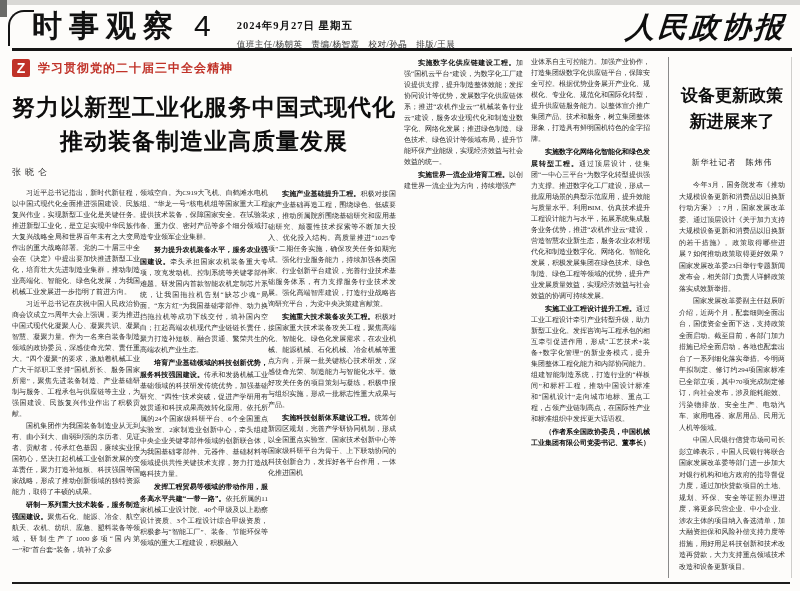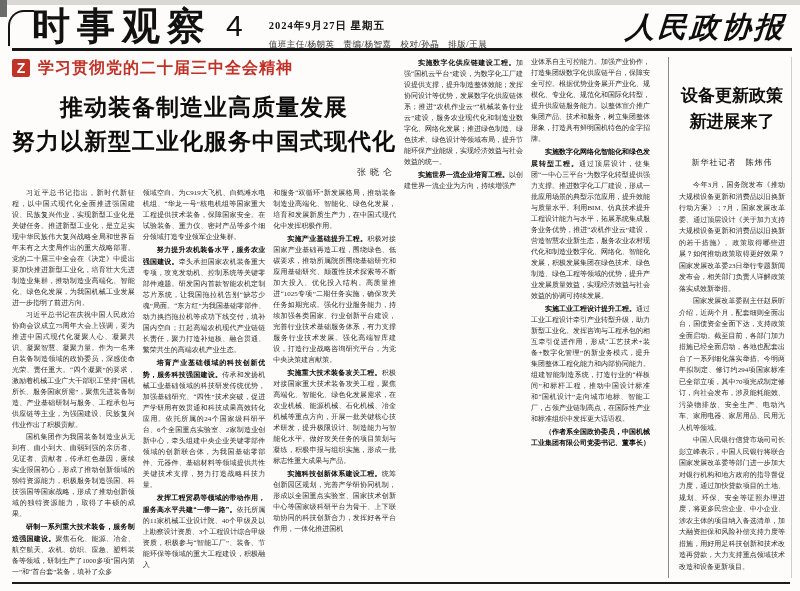--- a/index.html
+++ b/index.html
@@ -17,21 +17,21 @@
 
   
   .masthead { position:relative; height:41px; display:flex; align-items:flex-start; }
   .corner-bracket {
     position:absolute; left:-4px; top:3px; width:26px; height:36px;
     border-left:2px solid #141414; border-top:2px solid #141414;
     border-top-left-radius:16px;
   }
   .section-title {
     font-family:"Liberation Sans", sans-serif;
-    font-weight:700; font-size:38px; letter-spacing:7px;
+    font-weight:700; font-size:30px; letter-spacing:7px;
     margin-left:20px; line-height:38px; color:#111;
   }
   .page-num {
     font-family:"Liberation Sans", sans-serif;
     font-size:30px; font-weight:400; margin-left:14px; line-height:38px; color:#111;
   }
   .date-block { margin-left:26px; padding-top:4px; }
   .date-line { font-size:10.5px; font-weight:700; letter-spacing:1px; color:#111;margin-top:8px; }
   .staff-line { font-size:8.5px; color:#333; margin-top:6px; letter-spacing:.5px; }
   .paper-name {
@@ -46,29 +46,29 @@
   .main { flex:1; display:flex; gap:8px; overflow:hidden; }
   .left-block { width:384px; display:flex; flex-direction:column; overflow:hidden; }
 
   .tag-row { display:flex; align-items:center; height:22px; margin-bottom:6px; }
   .tag-icon {
     width:18px; height:18px; background:#c03228; color:#fff;
     font-family:"Liberation Sans", sans-serif; font-weight:700; font-size:14px;
     display:flex; align-items:center; justify-content:center; border-radius:2px;
   }
   .tag-label {
-    margin-left:8px; color:#c03228; font-weight:700; font-size:16px;
+    margin-left:8px; color:#c03228; font-weight:700; font-size:12px;
     font-family:"Liberation Sans", sans-serif; letter-spacing:1px;
   }
 
   .headline { text-align:center; margin-top:6px; }
   .headline .h-line { font-size:23px; font-weight:900; line-height:34px; letter-spacing:1px; color:#0d0d0d; }
-  .author { text-align:right; font-size:9px; color:#333; margin:7px 0 9px; letter-spacing:4px; }
+  .author { text-align:left; font-size:9px; color:#333; margin:7px 0 9px; letter-spacing:4px; }
 
-  .three-cols { flex:1; display:flex; gap:8px; overflow:hidden; }
+  .three-cols { flex:1; display:flex; overflow:hidden; }
 
   .col { font-size:7px; line-height:11px; text-align:justify; color:#2c2c2c; overflow:hidden; }
   .three-cols .col { flex:1; }
   .tall-col { width:119px; }
   .col p { margin:0 0 1px; text-indent:2em; }
   .col p.cont { text-indent:0; }
   .col b {
     font-family:"Liberation Sans", sans-serif; font-weight:700; color:#111;
   }
   .footer-note { font-weight:700; text-indent:2em; font-family:"Liberation Sans", sans-serif; color:#111; }
@@ -106,56 +106,55 @@
 
   <div class="content">
 
     <div class="main">
       <div class="left-block">
         <div class="tag-row">
           <span class="tag-icon">Z</span>
           <span class="tag-label">学习贯彻党的二十届三中全会精神</span>
         </div>
         <div class="headline">
+          <div class="h-line">努力以新型工业化服务中国式现代化</div>
           <div class="h-line">推动装备制造业高质量发展</div>
-          <div class="h-line">努力以新型工业化服务中国式现代化</div>
         </div>
         <div class="author">张晓仑</div>
 
         <div class="three-cols">
           <div class="col">
             <p>习近平总书记指出，新时代新征程，以中国式现代化全面推进强国建设、民族复兴伟业，实现新型工业化是关键任务。推进新型工业化，是立足实现中华民族伟大复兴战略全局和世界百年未有之大变局作出的重大战略部署。党的二十届三中全会在《决定》中提出要加快推进新型工业化，培育壮大先进制造业集群，推动制造业高端化、智能化、绿色化发展，为我国机械工业发展进一步指明了前进方向。</p>
             <p>习近平总书记在庆祝中国人民政治协商会议成立75周年大会上强调，要为推进中国式现代化凝聚人心、凝聚共识、凝聚智慧、凝聚力量。作为一名来自装备制造领域的政协委员，深感使命光荣、责任重大。“四个凝聚”的要求，激励着机械工业广大干部职工坚持“国机所长、服务国家所需”，聚焦先进装备制造、产业基础研制与服务、工程承包与供应链等主业，为强国建设、民族复兴伟业作出了积极贡献。</p>
-            <p>国机集团作为我国装备制造业从无到有、由小到大、由弱到强的亲历者、见证者、贡献者，传承红色基因，赓续实业报国初心，形成了推动创新领域的独特资源能力，积极服务制造强国、科技强国等国家战略，形成了推动创新领域的独特资源能力，取得了丰硕的成果。</p>
+            <p>国机集团作为我国装备制造业从无到有、由小到大、由弱到强的亲历者、见证者、贡献者，传承红色基因，赓续实业报国初心，坚决扛起机械工业创新发展的变革责任，聚力打造补短板、科技强国等国家战略，形成了推动创新领域的独特资源能力，取得了丰硕的成果。</p>
             <p><b>研制一系列重大技术装备，服务制造强国建设。</b><span>聚焦石化、能源、冶金、航空航天、农机、纺织、应急、塑料装备等领域，研制生产了1000多项“国内第一”和“首台套”装备，填补了众多</span></p>
           </div>
           <div class="col">
             <p class="cont">领域空白。为C919大飞机、白鹤滩水电机组、“华龙一号”核电机组等国家重大工程提供技术装备，保障国家安全。在试验装备、重力仪、密封产品等多个细分领域打造专业领军企业集群。</p>
             <p><b>努力提升农机装备水平，服务农业强国建设。</b><span>牵头承担国家农机装备重大专项，攻克发动机、控制系统等关键零部件难题。研发国内首款智能农机定制芯片系统，让我国拖拉机告别“缺芯少魂”局面。“东方红”为我国基础零部件、动力换挡拖拉机等成功下线交付，填补国内空白；扛起高端农机现代产业链链长责任，聚力打造补短板、融合贯通、繁荣共生的高端农机产业生态。</span></p>
             <p><b>培育产业基础领域的科技创新优势，服务科技强国建设。</b><span>传承和发扬机械工业基础领域的科技研发传统优势，加强基础研究、“四性”技术突破，促进产学研用有效贯通和科技成果高效转化应用。依托所属的24个国家级科研平台、6个全国重点实验室、2家制造业创新中心，牵头组建中央企业关键零部件领域的创新联合体，为我国基础零部件、元器件、基础材料等领域提供共性关键技术支撑，努力打造战略科技力量。</span></p>
             <p><b>发挥工程贸易等领域的带动作用，服务高水平共建“一带一路”。</b><span>依托所属的11家机械工业设计院、40个甲级及以上勘察设计资质、3个工程设计综合甲级资质，积极参与“智能工厂”、装备、节能环保等领域的重大工程建设，积极融入</span></p>
           </div>
           <div class="col">
-            <p class="cont">和服务“双循环”新发展格局，推动装备制造业高端化、智能化、绿色化发展，培育和发展新质生产力，在中国式现代化中发挥积极作用。</p>
             <p><b>实施产业基础提升工程。</b><span>积极对接国家产业基础再造工程，围绕绿色、低碳要求，推动所属院所围绕基础研究和应用基础研究、颠覆性技术探索等不断加大投入、优化投入结构。高质量推进“1025专项”二期任务实施，确保攻关任务如期完成。强化行业服务能力，持续加强各类国家、行业创新平台建设，完善行业技术基础服务体系，有力支撑服务行业技术发展。强化高端智库建设，打造行业战略咨询研究平台，为党中央决策建言献策。</span></p>
-            <p><b>实施重大技术装备攻关工程。</b><span>积极对接国家重大技术装备攻关工程，聚焦高端化、智能化、绿色化发展需求，在农业机械、能源机械、石化机械、冶金机械等重点方向，开展一批关键核心技术研发，提升极限设计、制造能力与智能化水平。做好攻关任务的项目策划与凝练，积极申报与组织实施，形成一批标志性重大成果与产品。</span></p>
+            <p><b>实施重大技术装备攻关工程。</b><span>积极对接国家重大技术装备攻关工程，聚焦高端化、智能化、绿色化发展需求，在农业机械、能源机械、石化机械、冶金机械等重点方向，开展一批关键核心技术研发，深感使命光荣、制造能力与智能化水平。做好攻关任务的项目策划与凝练，积极申报与组织实施，形成一批标志性重大成果与产品。</span></p>
             <p><b>实施科技创新体系建设工程。</b><span>统筹创新园区规划，完善产学研协同机制，形成以全国重点实验室、国家技术创新中心等国家级科研平台为骨干、上下联动协同的科技创新合力，发挥好各平台作用，一体化推进国机</span></p>
           </div>
         </div>
       </div>
 
       <div class="col tall-col">
         <p><b>实施数字化供应链建设工程。</b><span>加强“国机云平台”建设，为数字化工厂建设提供支撑，提升制造整体效能；发挥协同设计等优势，发展数字化供应链体系；推进“农机作业云”“机械装备行业云”建设，服务农业现代化和制造业数字化、网络化发展；推进绿色制造、绿色技术、绿色设计等领域布局，提升节能环保产业能级，实现经济效益与社会效益的统一。</span></p>
         <p><b>实施世界一流企业培育工程。</b><span>以创建世界一流企业为方向，持续增强产</span></p>
       </div>
 
       <div class="col tall-col">
         <p class="cont">业体系自主可控能力。加强产业协作，打造集团级数字化供应链平台，保障安全可控。根据优势业务展开产业化、规模化、专业化、规范化和国际化转型，提升供应链服务能力。以整体宣介推广集团产品、技术和服务，树立集团整体形象，打造具有鲜明国机特色的金字招牌。</p>
         <p><b>实施数字化网络化智能化和绿色发展转型工程。</b><span>通过顶层设计，使集团“一中心三平台”为数字化转型提供强力支撑。推进数字化工厂建设，形成一批应用场景的典型示范应用，提升效能与质量水平。利用BIM、仿真技术提升工程设计能力与水平，拓展系统集成服务业务优势，推进“农机作业云”建设，营造智慧农业新生态，服务农业农村现代化和制造业数字化、网络化、智能化发展，积极发展集团在绿色技术、绿色制造、绿色工程等领域的优势，提升产业发展质量效益，实现经济效益与社会效益的协调可持续发展。</span></p>
-        <p><b>实施工业工程设计提升工程。</b><span>通过工业工程设计牵引产业转型升级，助力新型工业化。发挥咨询与工程承包的相互牵引促进作用，形成“工艺技术+装备+数字化管理”的新业务模式，提升集团整体工程化能力和内部协同能力。组建智能制造系统，打造行业的“样板间”和标杆工程，推动中国设计标准和“国机设计”走向城市地标、智能工厂，占领产业链制高点，在国际性产业和标准组织中发挥更大话语权。</span></p>
+        <p><b>实施工业工程设计提升工程。</b><span>通过工业工程设计牵引产业转型升级，助力新型工业化。发挥咨询与工程承包的相互牵引促进作用，形成“工艺技术+装备+数字化管理”的新业务模式，提升集团整体工程化能力和内部协同能力。组建智能制造系统，打造行业的“样板间”和标杆工程，推动中国设计标准和“国机设计”走向城市地标、重点工程，占领产业链制高点，在国际性产业和标准组织中发挥更大话语权。</span></p>
         <p class="footer-note">（作者系全国政协委员，中国机械工业集团有限公司党委书记、董事长）</p>
       </div>
     </div>
 
     <aside class="side">
       <div class="side-title">
         <div>设备更新政策</div>
         <div>新进展来了</div>
       </div>
       <div class="side-byline">新华社记者　陈炜伟</div>

